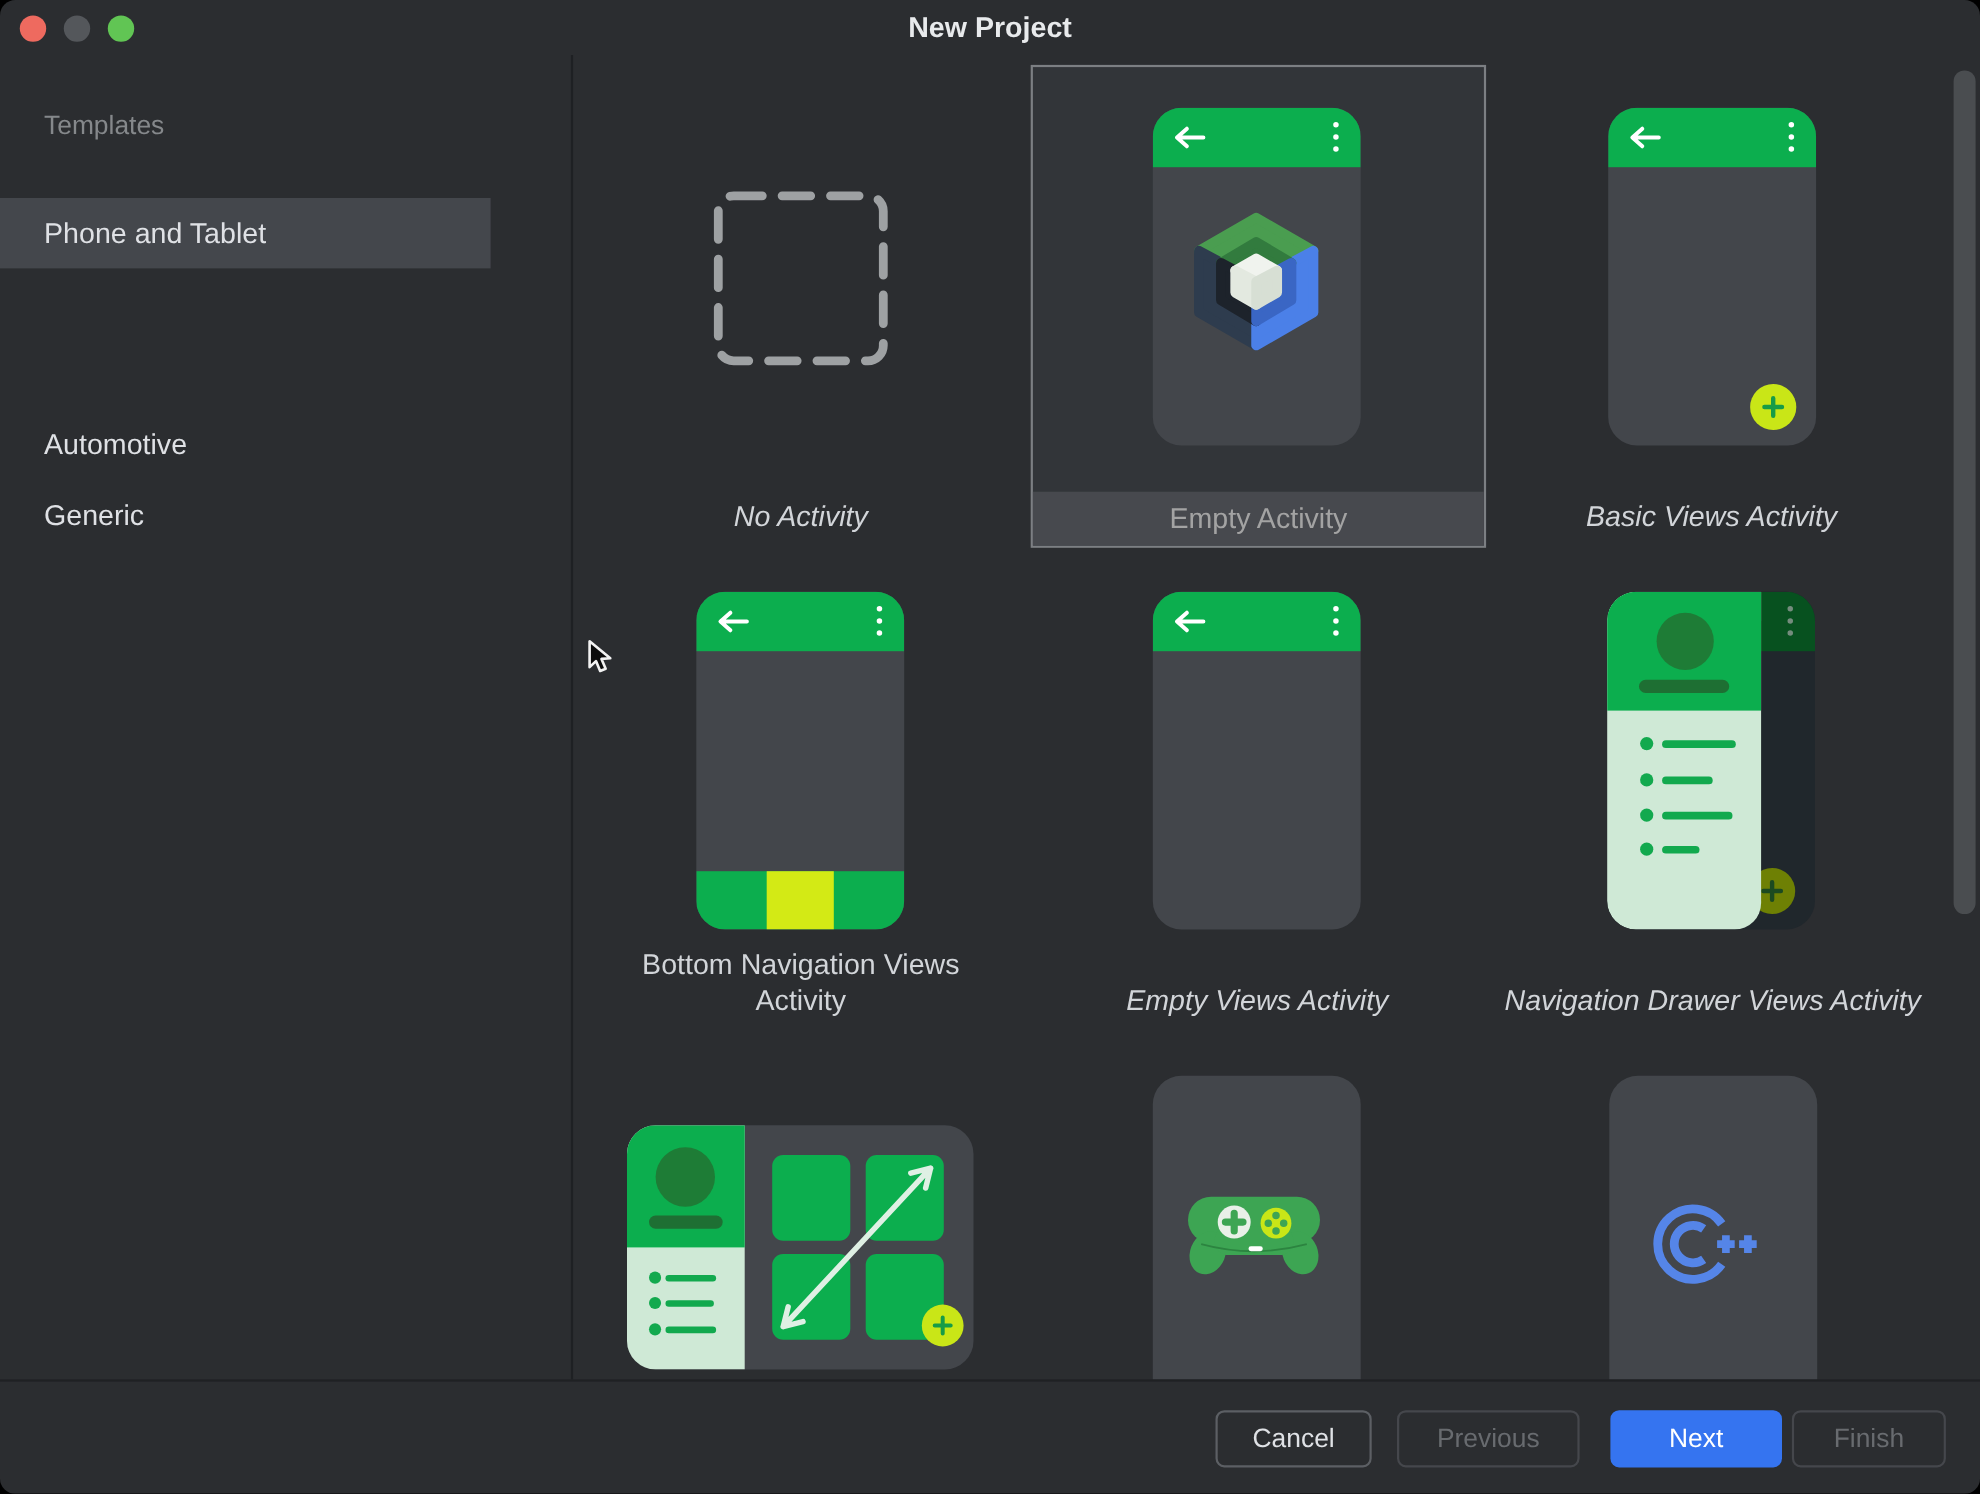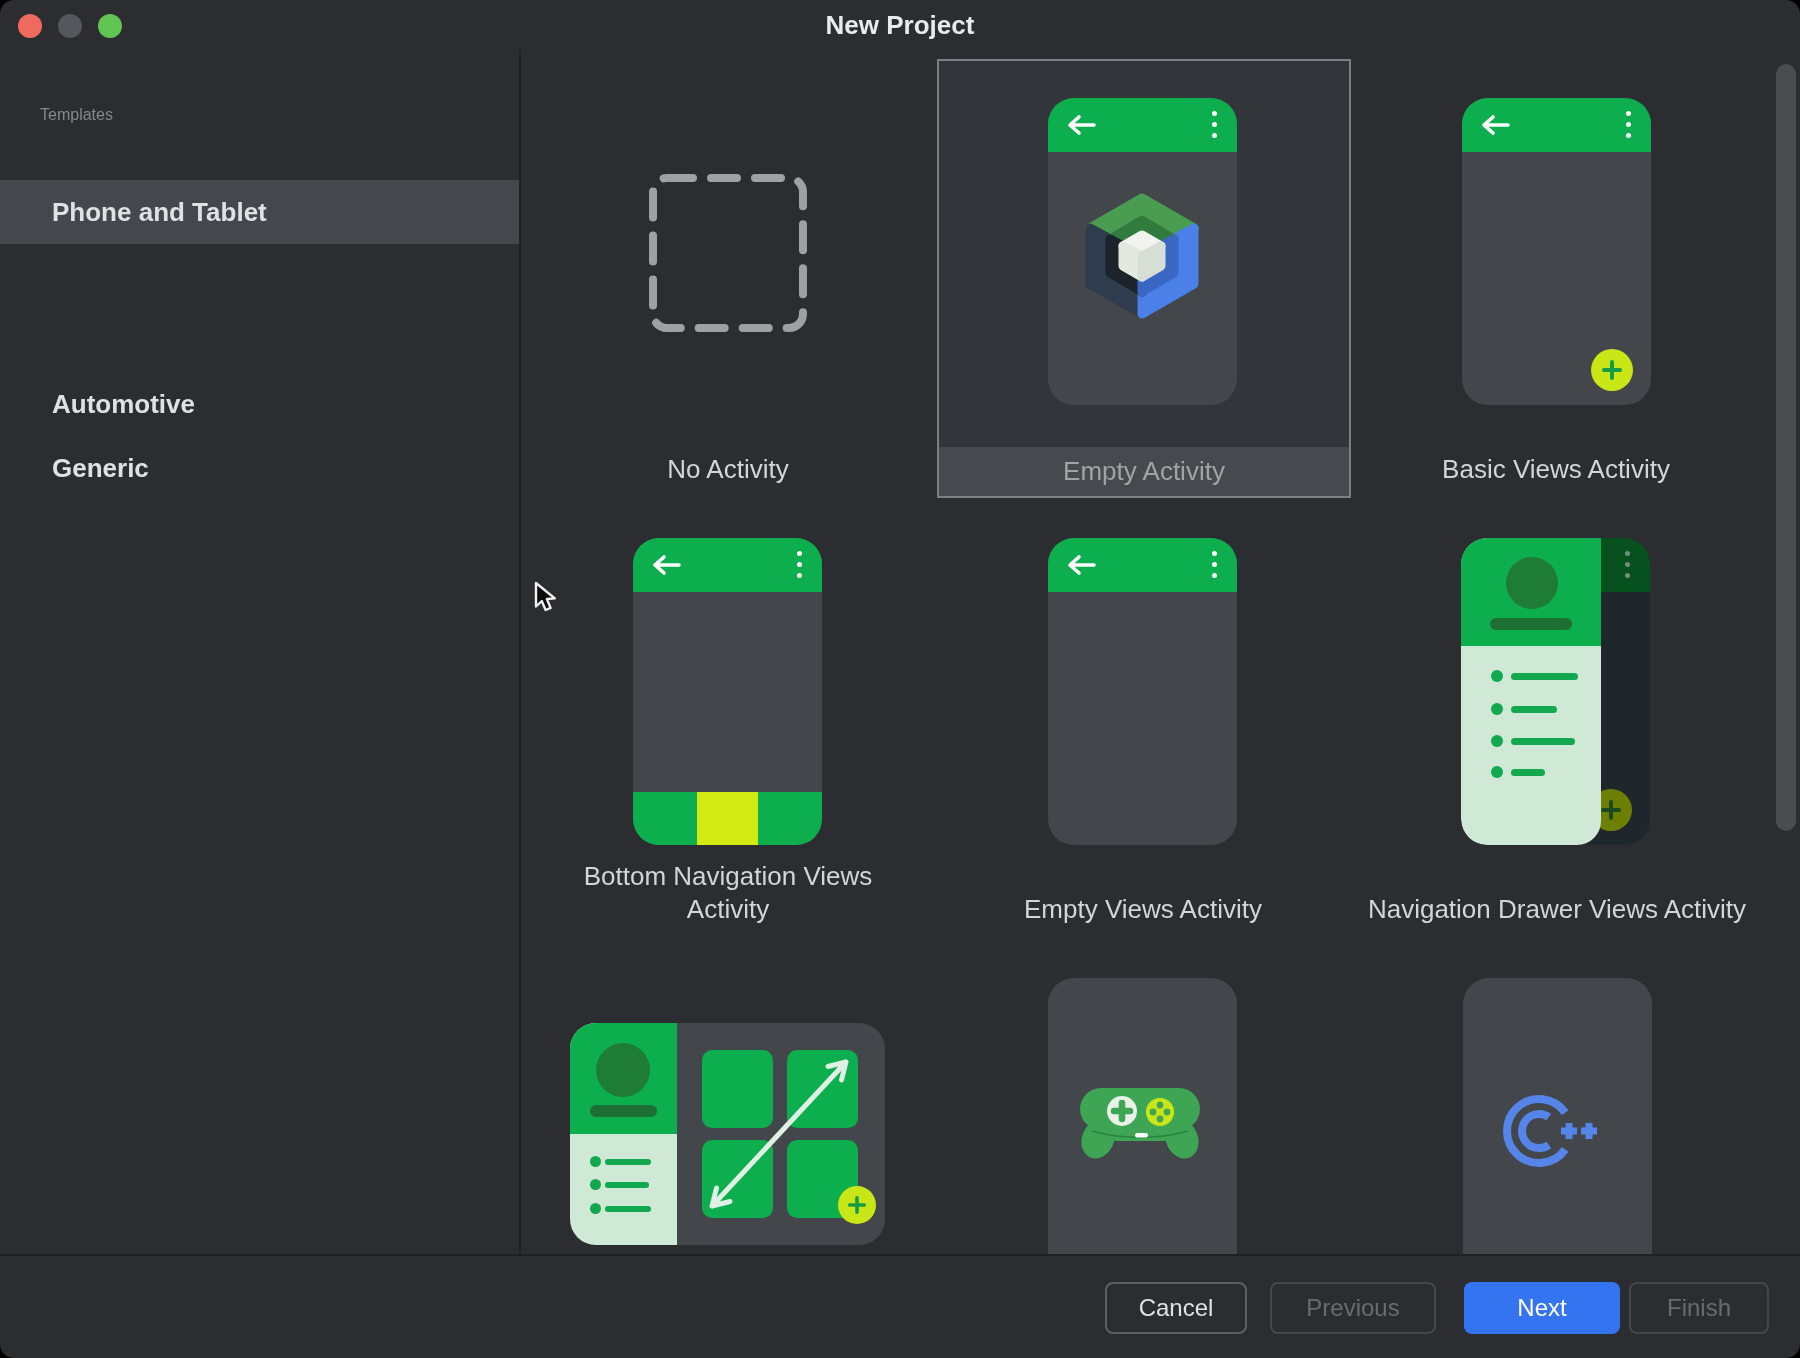--- a/index.html
+++ b/index.html
@@ -10,23 +10,23 @@
   .titlebar{position:absolute;top:0;left:0;right:0;height:48px;}
   .tl{position:absolute;top:14px;width:24px;height:24px;border-radius:50%;}
   .tl.close{left:18px;background:#ee6a5f;}
   .tl.min{left:58px;background:#54575b;}
   .tl.zoom{left:98px;background:#61c554;}
   .win-title{position:absolute;top:10px;left:0;right:0;text-align:center;
     font-size:26px;font-weight:bold;color:#e8eaec;}
 
   
   .v-divider{position:absolute;left:519px;top:50px;bottom:104px;width:2px;background:#1e2023;}
-  .sb-header{position:absolute;left:40px;top:98px;font-size:16px;line-height:34px;color:#85888b;}
-  .sb-item{position:absolute;left:0;width:519px;height:64px;line-height:64px;
-    padding-left:52px;box-sizing:border-box;font-size:26px;color:#dfe1e5;cursor:default;font-weight:bold;}
+  .sb-header{position:absolute;left:40px;top:98px;font-size:24px;line-height:34px;color:#85888b;}
+  .sb-item{position:absolute;left:0;width:446px;height:64px;line-height:64px;
+    padding-left:40px;box-sizing:border-box;font-size:26px;color:#dfe1e5;cursor:default;}
   .sb-item.sel{background:#44474c;}
 
   
   .phone{position:absolute;width:189px;height:307px;border-radius:26px;background:#43464b;overflow:hidden;}
   .phone.cut{height:276px;border-radius:26px 26px 0 0;}
   .appbar{position:absolute;top:0;left:0;right:0;height:54px;background:#0cae4e;}
   .appbar .arrow{position:absolute;left:16px;top:16px;}
   .dots{position:absolute;right:20px;top:13px;}
   .dots span{display:block;width:5px;height:5px;border-radius:50%;background:#fff;margin:0 0 6px 0;}
   .dots.dim span{background:#9aa09e;opacity:.75;}
@@ -54,21 +54,21 @@
   .tablet{position:absolute;left:570px;top:1023px;width:315px;height:222px;border-radius:26px;
     background:#43464b;overflow:hidden;}
   .t-left{position:absolute;left:0;top:0;width:107px;height:222px;background:#cfe9d6;}
   .t-left-head{position:absolute;left:0;top:0;width:107px;height:111px;background:#0cae4e;}
   .sq{position:absolute;width:71px;height:78px;border-radius:10px;background:#0cae4e;}
   .t-item .dot{width:11px;height:11px;}
   .t-item .line{left:15px;top:3px;height:6px;}
 
   
   .card-label{position:absolute;font-size:26px;line-height:33px;color:#d2d5d9;text-align:center;}
-  .nowrap{white-space:nowrap;}
+  .nowrap{white-space:nowrap;font-style:italic;}
   .label-bottom{display:flex;flex-direction:column;justify-content:flex-end;height:70px;}
 
   
   .sel-card{position:absolute;left:937px;top:59px;width:414px;height:439px;box-sizing:border-box;
     background:#323539;border:2px solid #7c7f83;}
   .sel-card .band{position:absolute;left:0;right:0;bottom:0;height:49px;background:#47494e;
     display:flex;align-items:center;justify-content:center;font-size:26px;color:#a3a3a3;}
 
   
   .h-divider{position:absolute;left:0;right:0;top:1254px;height:2px;background:#1f2123;}

